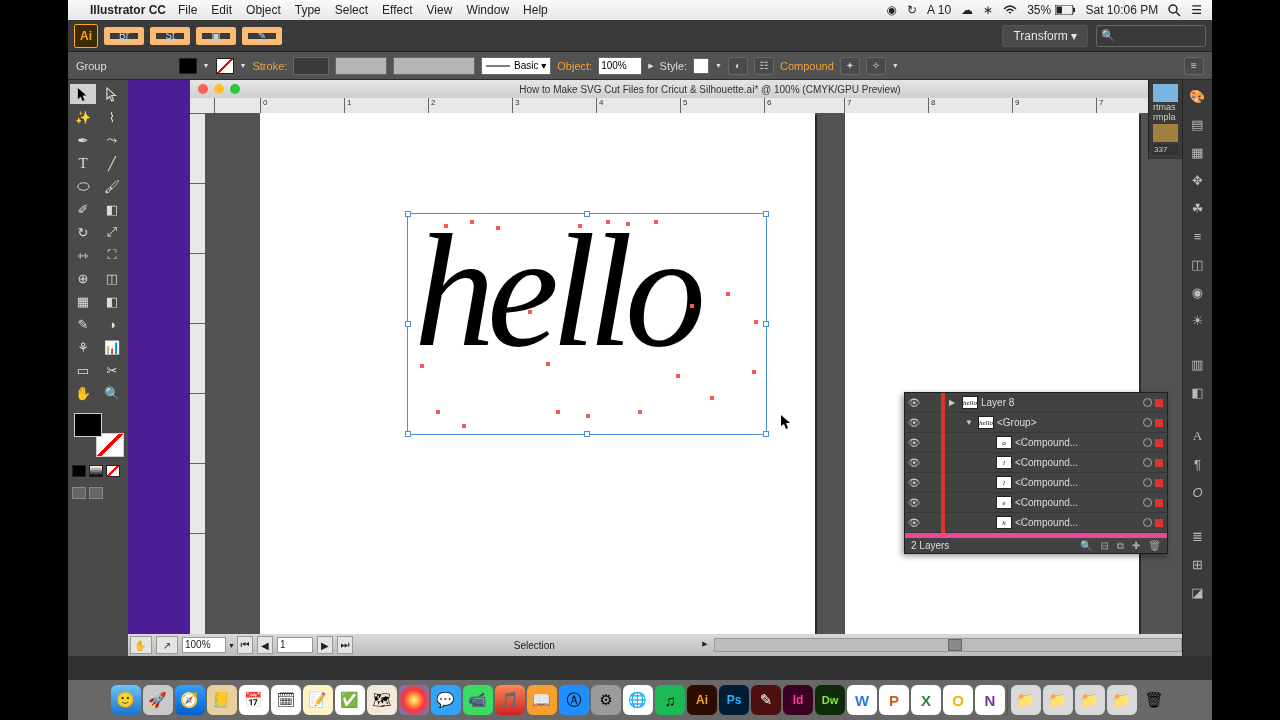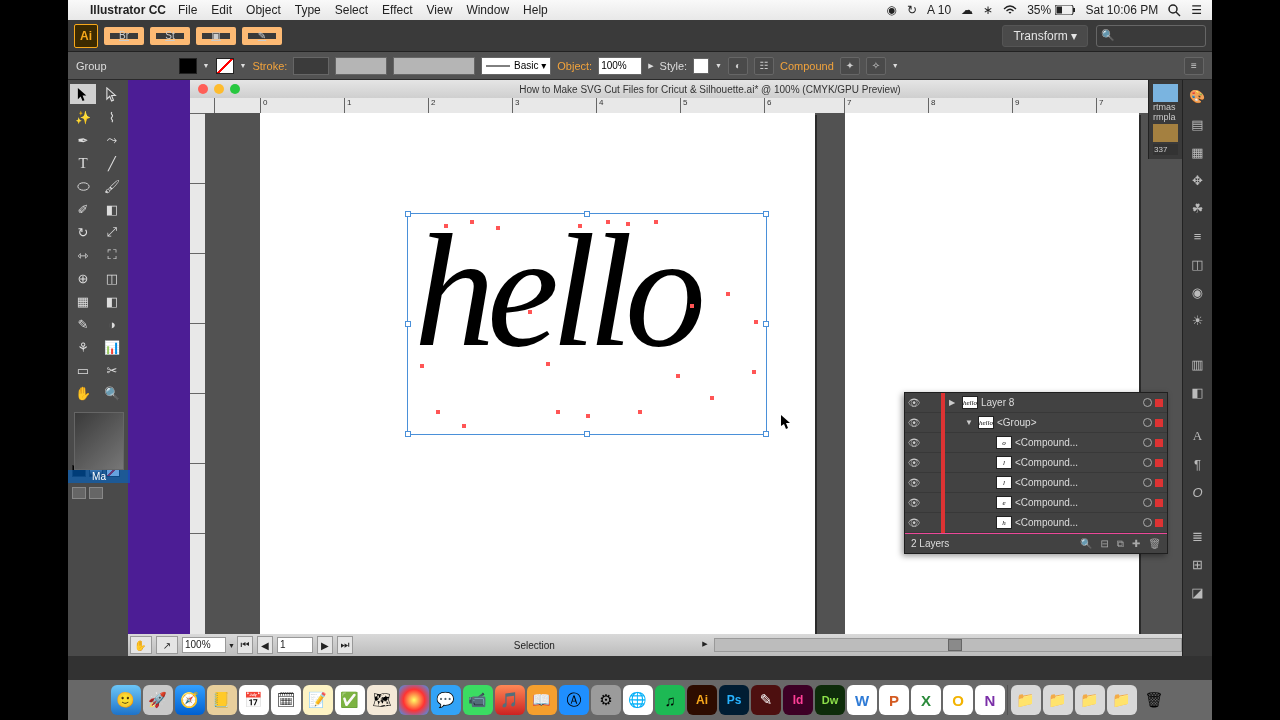--- a/index.html
+++ b/index.html
@@ -79,21 +79,21 @@
 .lrow .vis { width:18px; height:20px; display:flex; align-items:center; justify-content:center; font-size:10px; color:#ccc; }
 .lrow .lock { width:18px; }
 .lrow .clr { width:4px; height:20px; background:#d33; }
 .lrow .indent { display:inline-block; }
 .lrow .arr { width:10px; font-size:8px; color:#ccc; }
 .lrow .thumb { width:16px; height:13px; background:#fff; border:1px solid #222; margin:0 3px; display:flex; align-items:center; justify-content:center; font-size:7px; color:#000; font-style:italic; font-family:"Brush Script MT"; }
 .lrow .name { flex:1; overflow:hidden; white-space:nowrap; font-size:10px; }
 .lrow .target { width:30px; display:flex; align-items:center; justify-content:flex-end; gap:3px; padding-right:4px; }
 .lrow .ring { width:9px; height:9px; border:1px solid #aaa; border-radius:5px; }
 .lrow .sq { width:8px; height:8px; background:#d33; }
-.layers .foot { height:20px; background:#424242; display:flex; align-items:center; font-size:10px; padding:0 6px; border-top:1px solid #ec4899; }
+.layers .foot { height:20px; background:#424242; display:flex; align-items:center; font-size:10px; padding:0 6px; border-top:5px solid #ec4899; }
 .layers .foot .ricons { margin-left:auto; display:flex; gap:8px; color:#aaa; }
 .statusbar { position:absolute; left:0; right:30px; bottom:0; height:22px; background:linear-gradient(#d9d9d9,#bcbcbc); display:flex; align-items:center; font-size:10px; color:#222; }
 .statusbar .sbtn { width:22px; height:18px; border:1px solid #999; margin:0 2px; display:flex; align-items:center; justify-content:center; background:#e5e5e5; }
 .statusbar .zoom { width:44px; height:16px; background:#fff; border:1px solid #999; padding:1px 2px; margin:0 2px; }
 .statusbar .artinp { width:36px; height:16px; background:#fff; border:1px solid #999; padding:1px 2px; margin:0 2px; }
 .dock { position:absolute; left:68px; right:68px; bottom:0; height:40px; background:rgba(230,230,230,.45); display:flex; align-items:center; justify-content:center; gap:2px; padding:0 8px; }
 .dock .dicon { width:30px; height:30px; border-radius:6px; display:flex; align-items:center; justify-content:center; font-size:15px; }
 .desktop { position:absolute; left:68px; width:62px; top:412px; color:#fff; font-size:10px; text-align:center; }
 </style>
 </head>
@@ -474,24 +474,20 @@
             <span>⊟</span>
             <span>⧉</span>
             <span>✚</span>
             <span>🗑</span>
           </div>
         </div>
       </div>
     </div>
   </div>
 
-  <div class="desktop">
-    <div style="width:50px;height:58px;margin:auto;background:linear-gradient(135deg,#3a3a3a,#777);border:1px solid #666"></div>
-    <div style="background:rgba(0,100,200,.6);padding:1px">Ma</div>
-  </div>
 
   <div class="dock">
     <div class="dicon" style="background:linear-gradient(#6cc6f7,#1e73c9)">🙂</div>
     <div class="dicon" style="background:#c9c9c9">🚀</div>
     <div class="dicon" style="background:linear-gradient(#33a0ff,#0060d0)">🧭</div>
     <div class="dicon" style="background:#e8cf9c">📒</div>
     <div class="dicon" style="background:#fff">📅</div>
     <div class="dicon" style="background:#fff">🗓</div>
     <div class="dicon" style="background:#fdf3c4">📝</div>
     <div class="dicon" style="background:#fff">✅</div>

